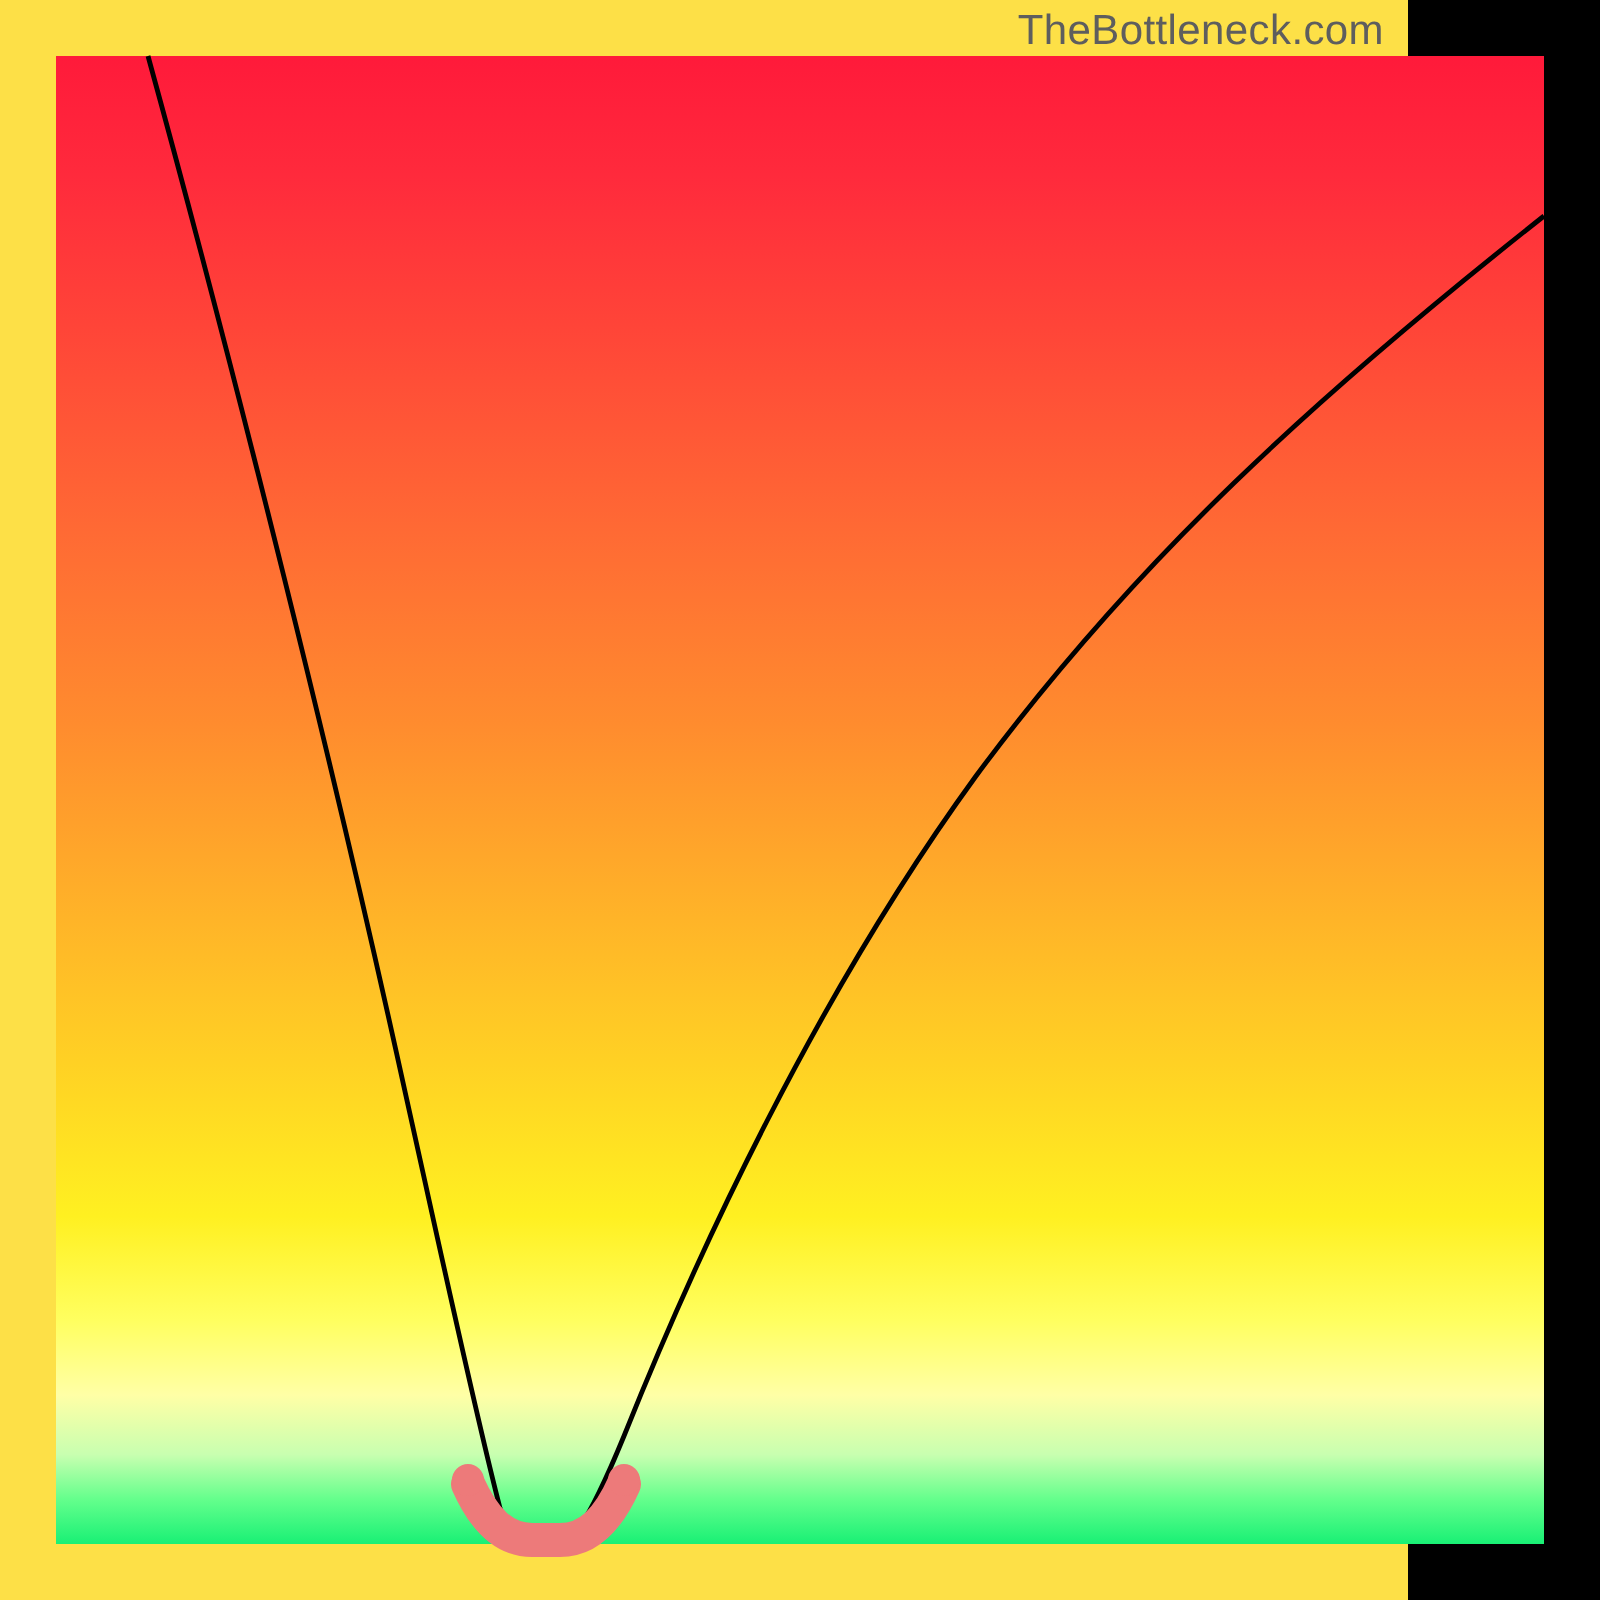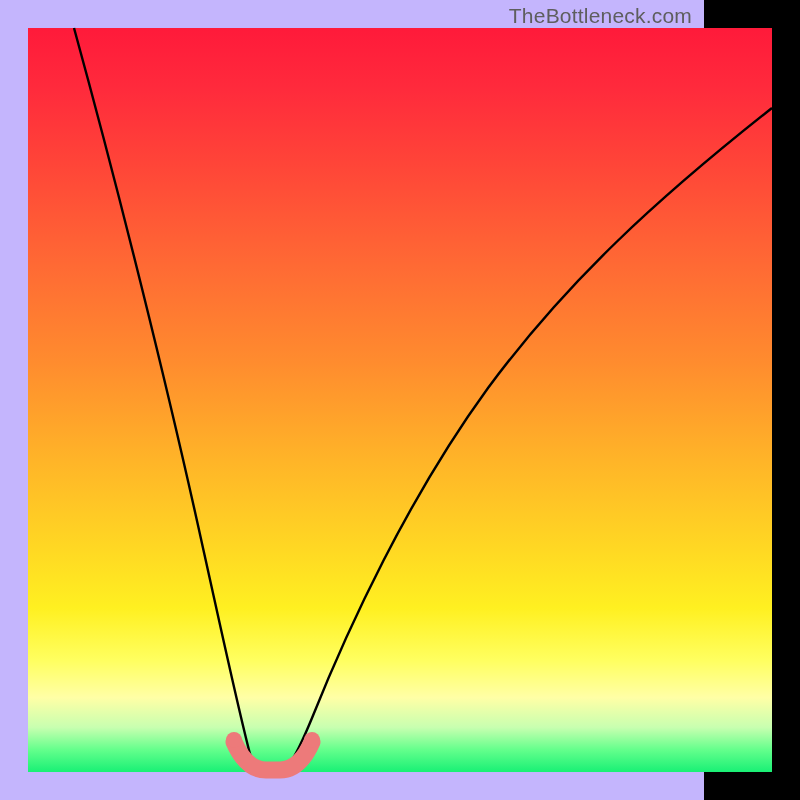--- a/index.html
+++ b/index.html
@@ -10,21 +10,21 @@
     overflow: hidden;
     background: #000;
     font-family: Arial, Helvetica, sans-serif;
   }
   .frame {
     position: absolute;
     top: 0;
     left: 0;
     width: 704px;
     height: 800px;
-    background: #c4b5fd;
+    background: #fde047;
   }
   .plot-area {
     position: absolute;
     top: 28px;
     left: 28px;
     width: 744px;
     height: 744px;
     
     background: linear-gradient(
       to bottom,

